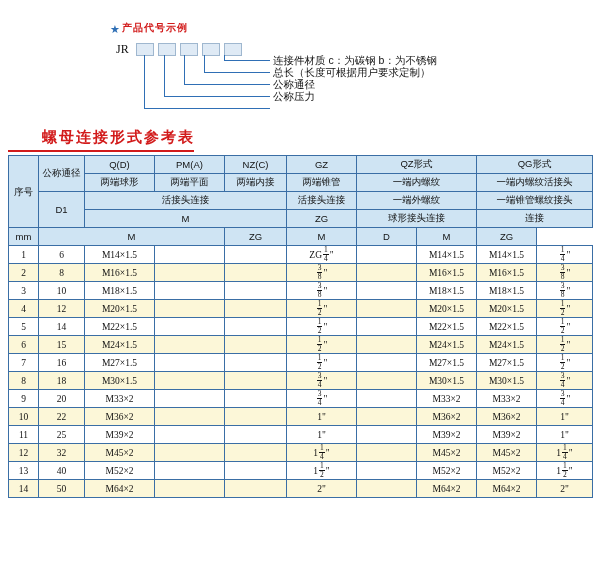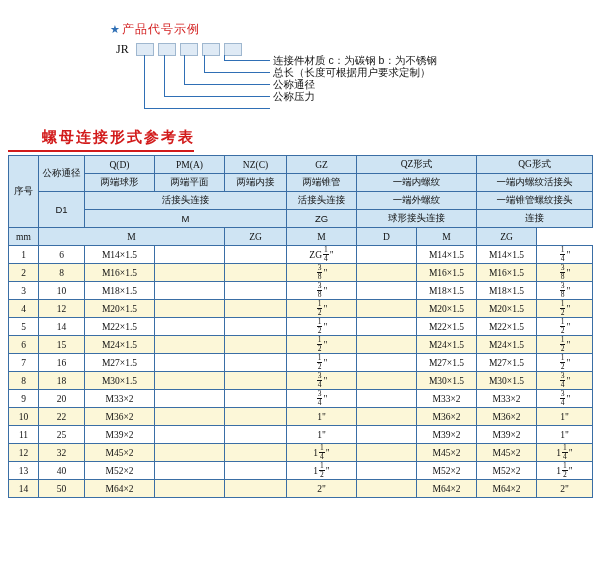--- a/index.html
+++ b/index.html
@@ -17,21 +17,21 @@
     position:relative;
     height:130px;
     margin:0;
   }
   .star{
     position:absolute;left:110px;top:24px;
     color:#2f6fb5;font-size:11px;line-height:11px;
   }
   .diag-title{
     position:absolute;left:122px;top:21px;
-    font-size:12px;font-weight:normal;color:#d21b1b;
+    font-size:10px;font-weight:bold;color:#d21b1b;
     letter-spacing:1px;
   }
   .jr-label{
     position:absolute;left:116px;top:42px;
     font-size:12px;color:#111;font-family:"Liberation Serif",serif;
   }
   .boxrow{
     position:absolute;left:136px;top:43px;
     display:flex;gap:4px;
   }
@@ -76,21 +76,21 @@
     text-align:center;
     vertical-align:middle;
     padding:0;
     height:17px;
     font-weight:normal;
     color:#111;
     font-family:"Liberation Serif","DejaVu Serif",serif;
   }
   thead td{
     background:#cfe4f3;
-    font-family:Liberation Serif, serif;
+    font-family:Liberation Sans, sans-serif;
     font-size:9.5px;
   }
   thead td.cn{font-family:"Liberation Sans",sans-serif;}
   .rowA td{background:#ffffff;}
   .rowB td{background:#fcf7d8;}
   td.seq, td.dn{font-family:"Liberation Serif",serif;}
   .vert{
     line-height:11px;
     font-size:9.5px;
     margin-top:12px;

